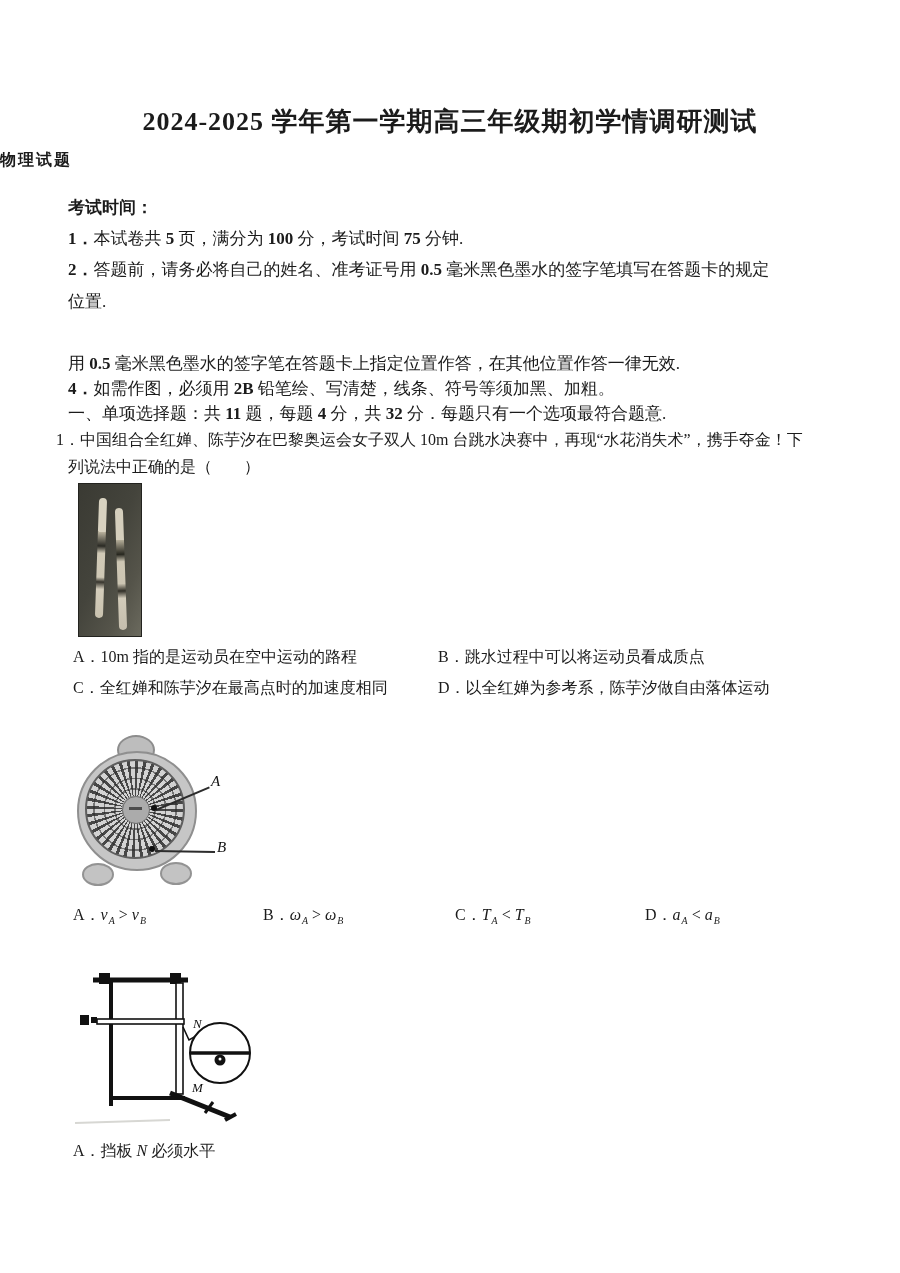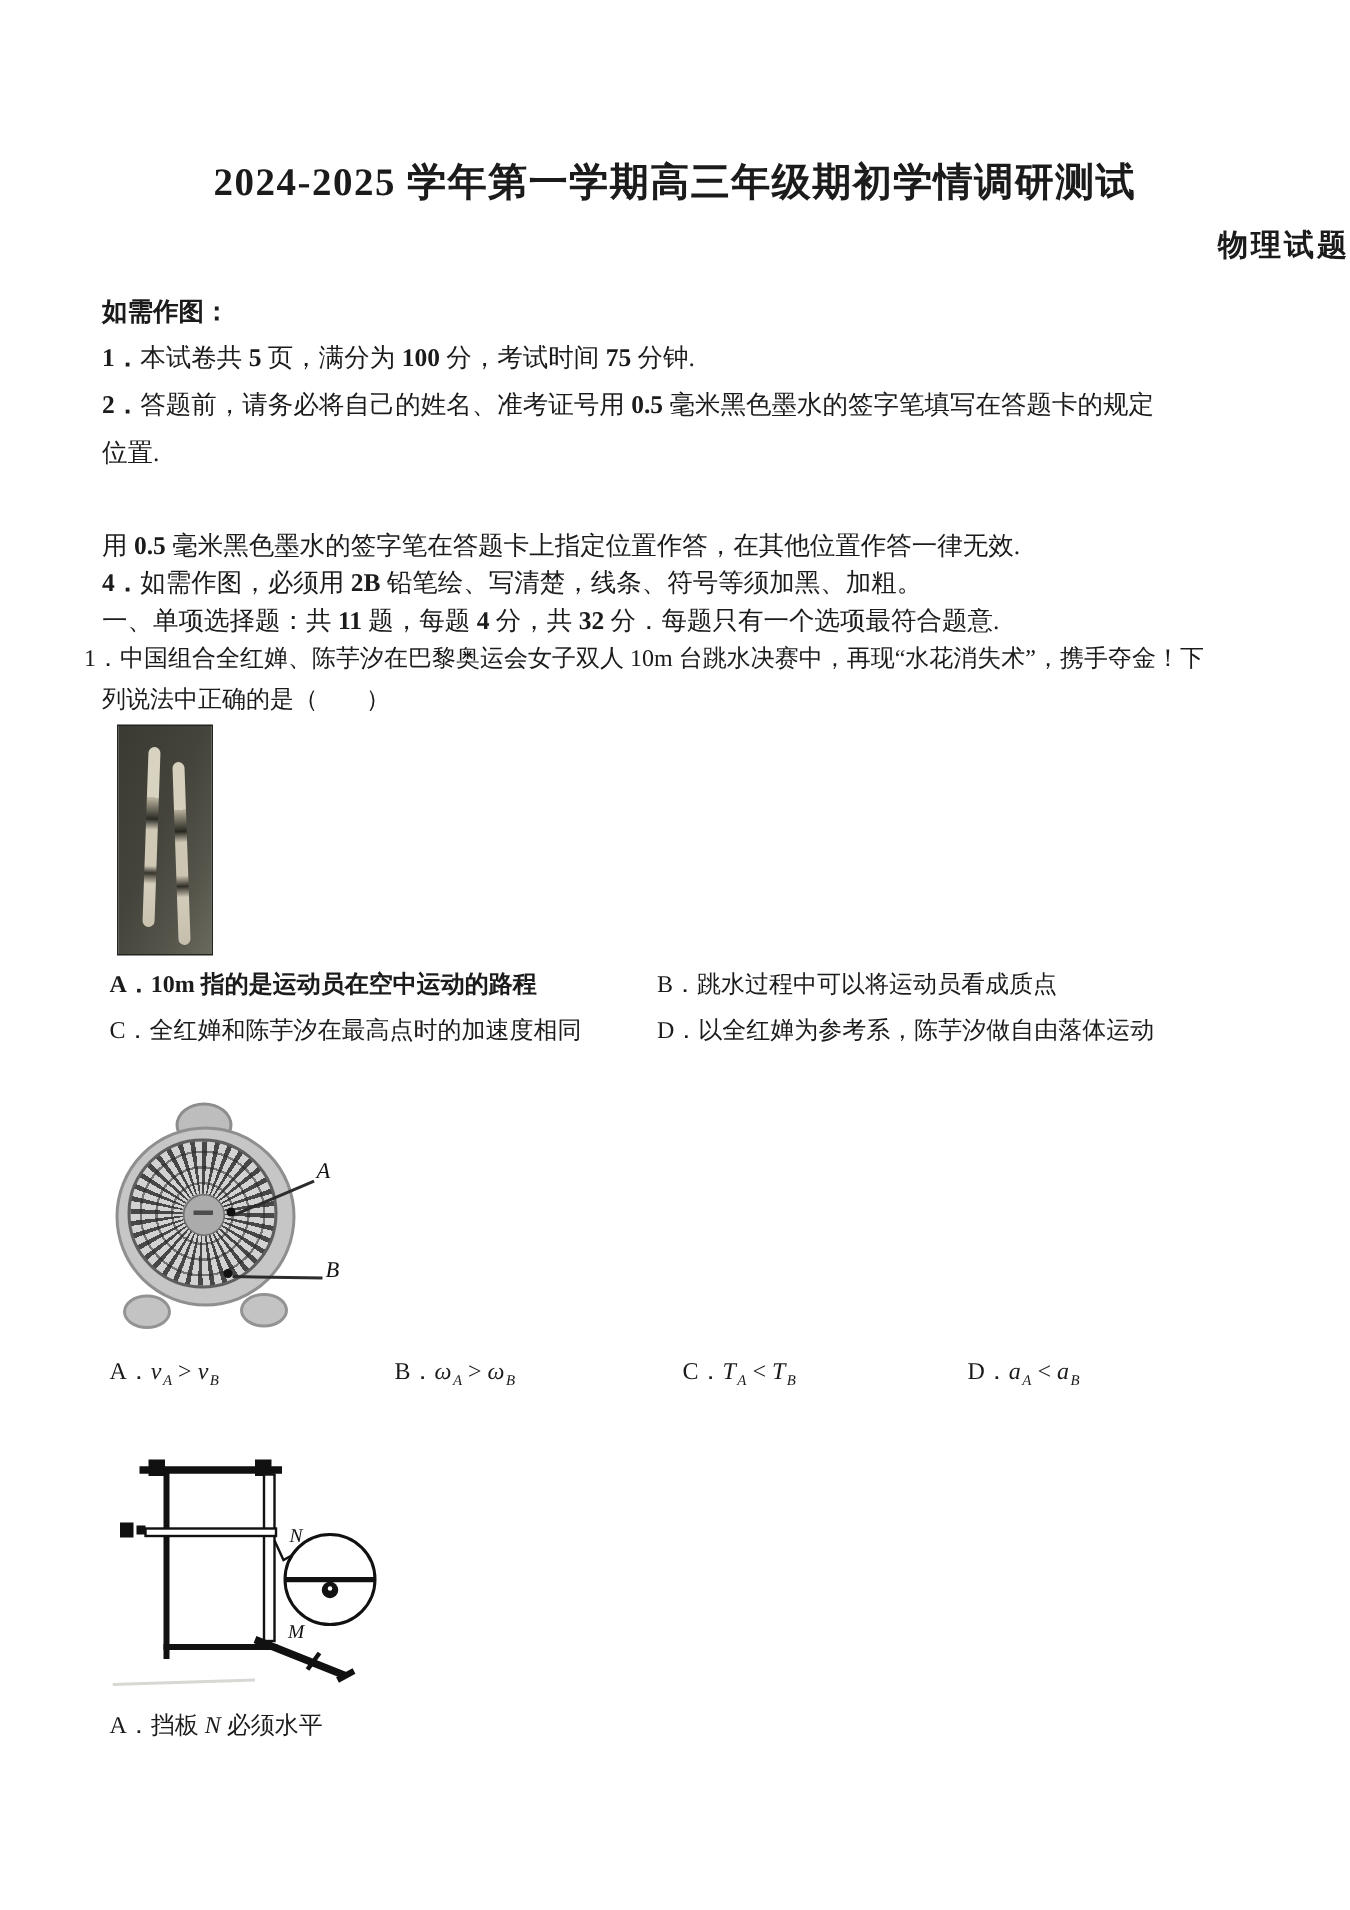--- a/index.html
+++ b/index.html
@@ -2,21 +2,21 @@
 <html><head>
 <meta charset="utf-8">
 <style>
   html,body{margin:0;padding:0;background:#ffffff;}
   .page{
     position:relative;width:900px;height:1273px;background:#ffffff;overflow:hidden;
     font-family:"Liberation Serif","DejaVu Serif",serif;color:#1b1b1b;
   }
   .abs{position:absolute;white-space:nowrap;}
   .title{left:0;right:0;text-align:center;top:104px;font-size:26px;font-weight:bold;letter-spacing:1px;}
-  .subtitle{left:0;right:0;text-align:right;top:150px;font-size:20px;font-weight:bold;letter-spacing:2px;}
+  .subtitle{left:0;right:0;text-align:left;top:150px;font-size:16px;font-weight:bold;letter-spacing:2px;}
   .t17{font-size:17px;line-height:23px;}
   .t16{font-size:16px;line-height:22px;}
   .bold{font-weight:bold;}
   .sg-b{font-weight:bold;}
   .sg-i{font-style:italic;}
   .sg-sub{font-size:0.62em;font-style:italic;vertical-align:-0.4em;margin-left:1px;}
   
   .photo{
     left:78px;top:483px;width:62px;height:152px;
     background:linear-gradient(115deg,#3a3a33 0%,#44443c 45%,#55544a 75%,#6b6a5e 100%);
@@ -59,38 +59,38 @@
   .svg-label{font-style:italic;font-size:13px;font-family:"Liberation Serif",serif;fill:#111;}
 </style>
 </head>
 <body>
 
 <div class="page">
 
   <div class="abs title">2024-2025 学年第一学期高三年级期初学情调研测试</div>
   <div class="abs subtitle">物理试题</div>
 
-  <div class="abs t17 bold" style="left:68px;top:196px;">如需作图：</div>
+  <div class="abs t17 bold" style="left:68px;top:196px;">考试时间：</div>
   <div class="abs t17" style="left:68px;top:227px;"><span class="sg-b">1．</span><span>本试卷共 </span><span class="sg-b">5</span><span> 页，满分为 </span><span class="sg-b">100</span><span> 分，考试时间 </span><span class="sg-b">75</span><span> 分钟.</span></div>
   <div class="abs t17" style="left:68px;top:258px;"><span class="sg-b">2．</span><span>答题前，请务必将自己的姓名、准考证号用 </span><span class="sg-b">0.5</span><span> 毫米黑色墨水的签字笔填写在答题卡的规定</span></div>
   <div class="abs t17" style="left:68px;top:290px;"><span>位置.</span></div>
   <div class="abs t17" style="left:68px;top:352px;"><span>用 </span><span class="sg-b">0.5</span><span> 毫米黑色墨水的签字笔在答题卡上指定位置作答，在其他位置作答一律无效.</span></div>
   <div class="abs t17" style="left:68px;top:377px;"><span class="sg-b">4．</span><span>如需作图，必须用 </span><span class="sg-b">2B</span><span> 铅笔绘、写清楚，线条、符号等须加黑、加粗。</span></div>
 
   <div class="abs t17" style="left:68px;top:402px;"><span>一、单项选择题：共 </span><span class="sg-b">11</span><span> 题，每题 </span><span class="sg-b">4</span><span> 分，共 </span><span class="sg-b">32</span><span> 分．每题只有一个选项最符合题意.</span></div>
 
   <div class="abs t16" style="left:56px;top:429px;text-align:right;"><span>1．中国组合全红婵、陈芋汐在巴黎奥运会女子双人 10m 台跳水决赛中，再现“水花消失术”，携手夺金！下</span></div>
   <div class="abs t16" style="left:68px;top:456px;text-align:center;"><span>列说法中正确的是（　　）</span></div>
 
   <div class="abs photo">
     <div class="diver d1"></div>
     <div class="diver d2"></div>
   </div>
 
-  <div class="abs t16" style="left:73px;top:646px;font-weight:bold;"><span>A．10m 指的是运动员在空中运动的路程</span></div>
+  <div class="abs t16" style="left:73px;top:646px;"><span>A．10m 指的是运动员在空中运动的路程</span></div>
   <div class="abs t16" style="left:438px;top:646px;"><span>B．跳水过程中可以将运动员看成质点</span></div>
   <div class="abs t16" style="left:73px;top:677px;"><span>C．全红婵和陈芋汐在最高点时的加速度相同</span></div>
   <div class="abs t16" style="left:438px;top:677px;"><span>D．以全红婵为参考系，陈芋汐做自由落体运动</span></div>
 
 
   <div class="abs fan">
     <div class="fan-knob"></div>
     <div class="fan-foot fl"></div>
     <div class="fan-foot fr"></div>
     <div class="fan-body"></div>

